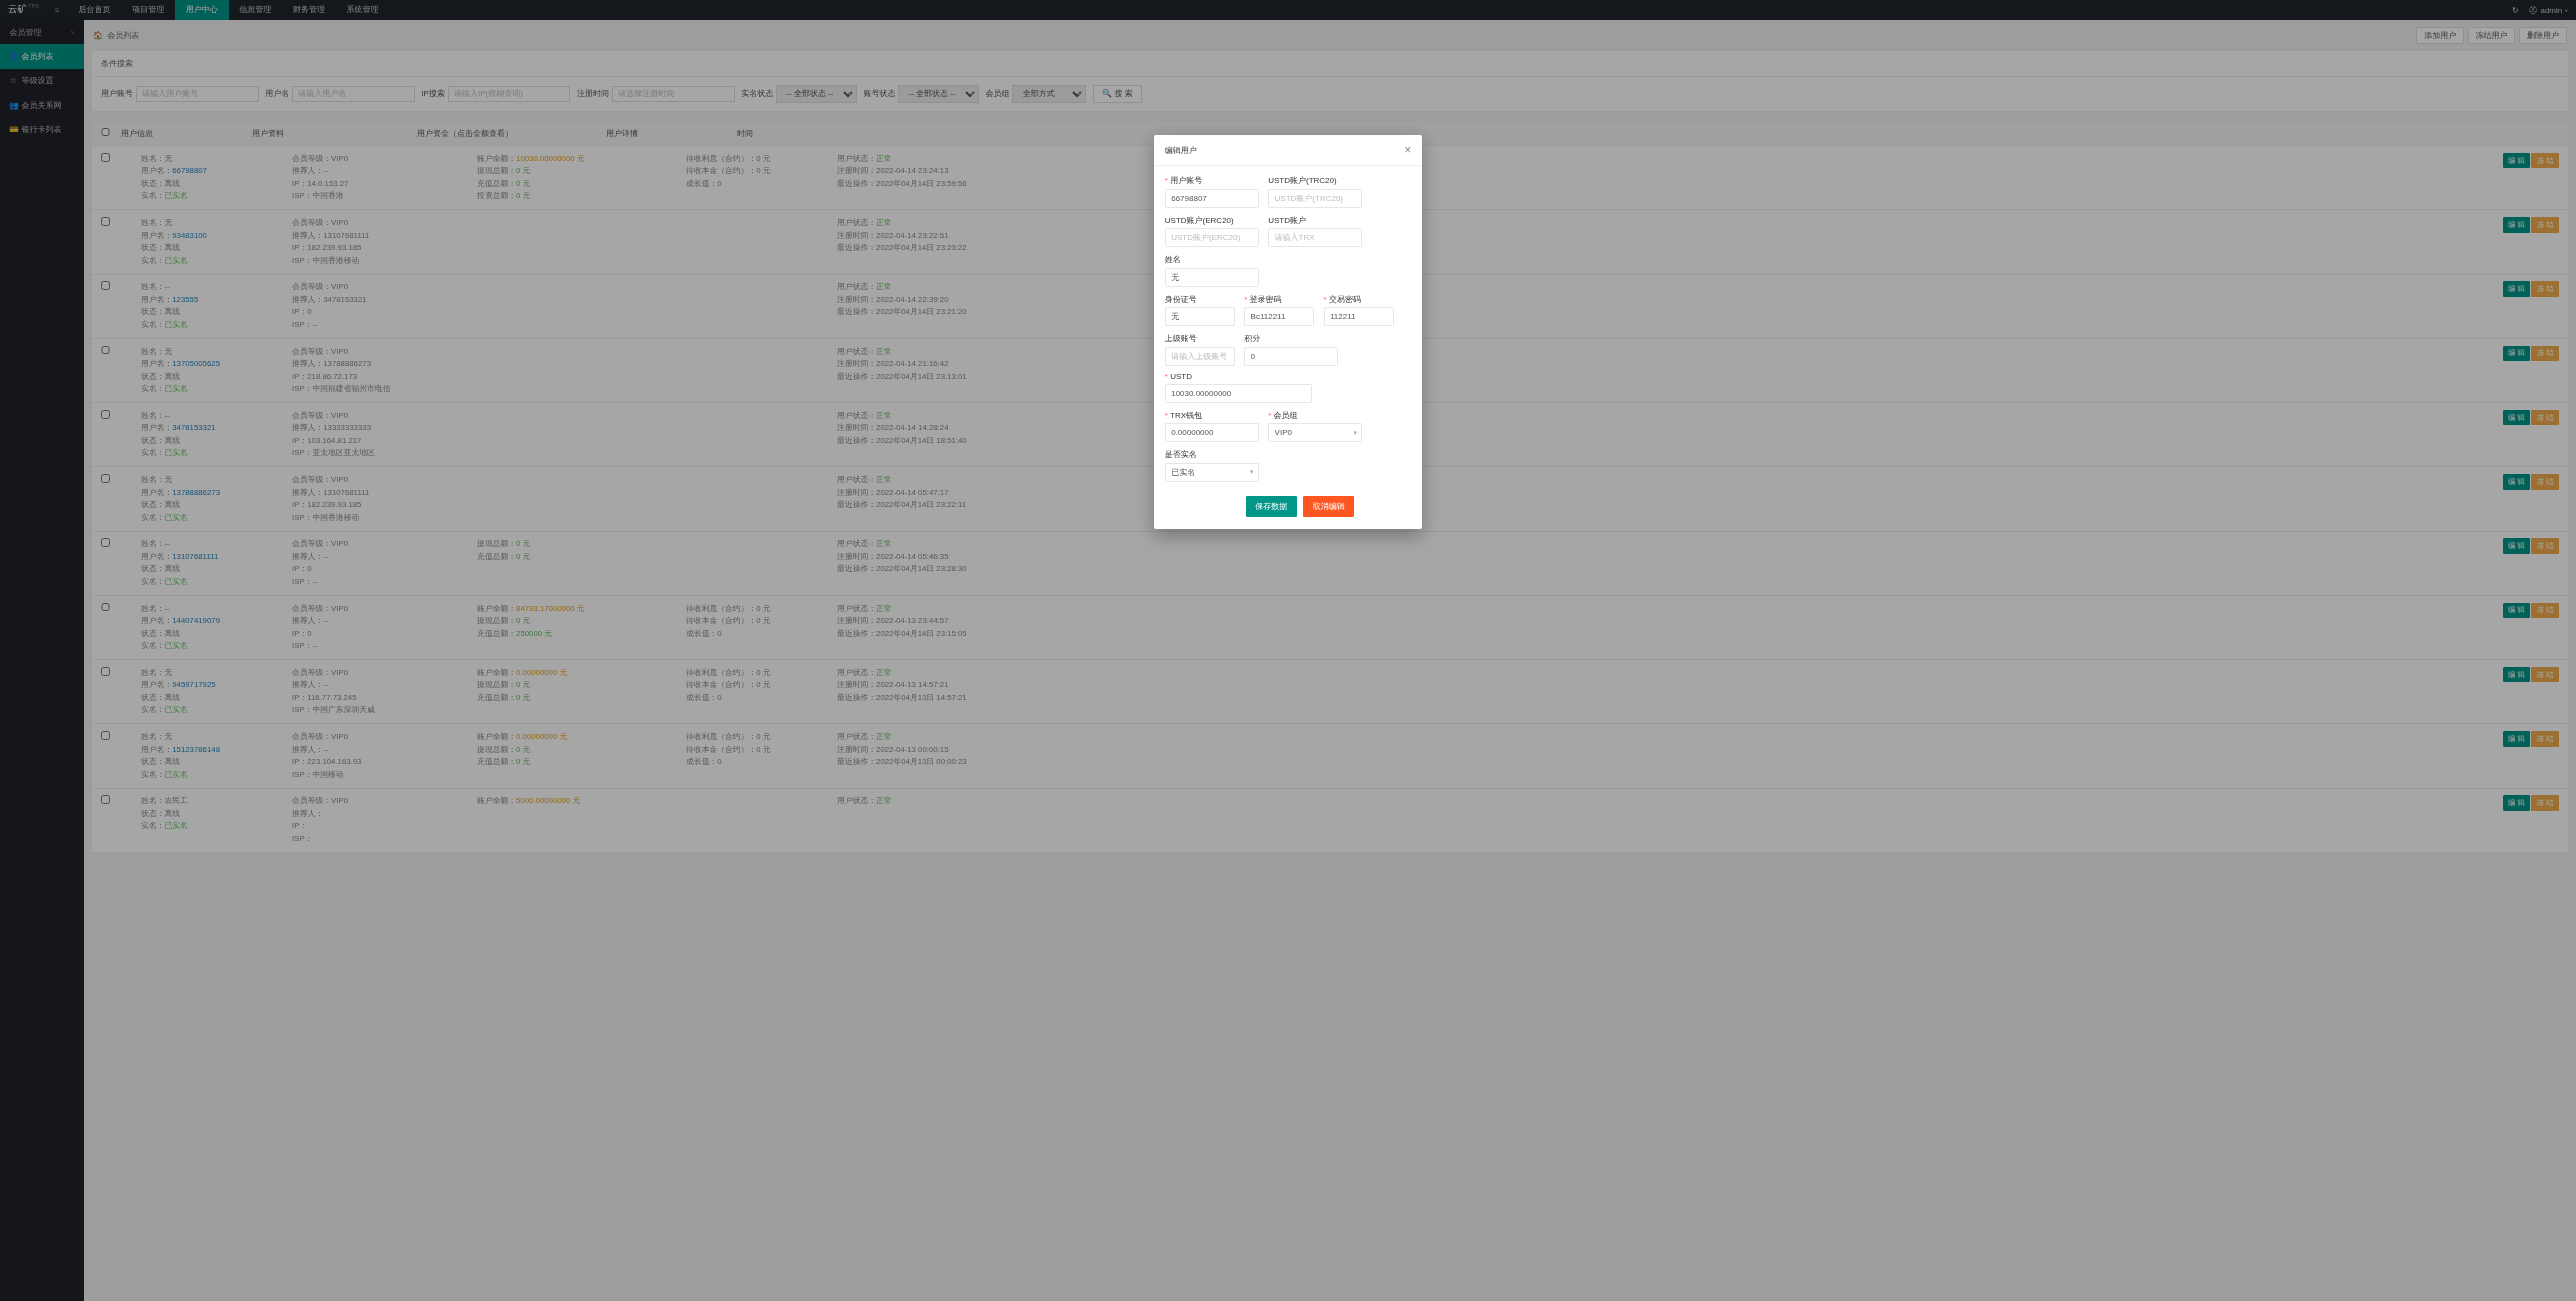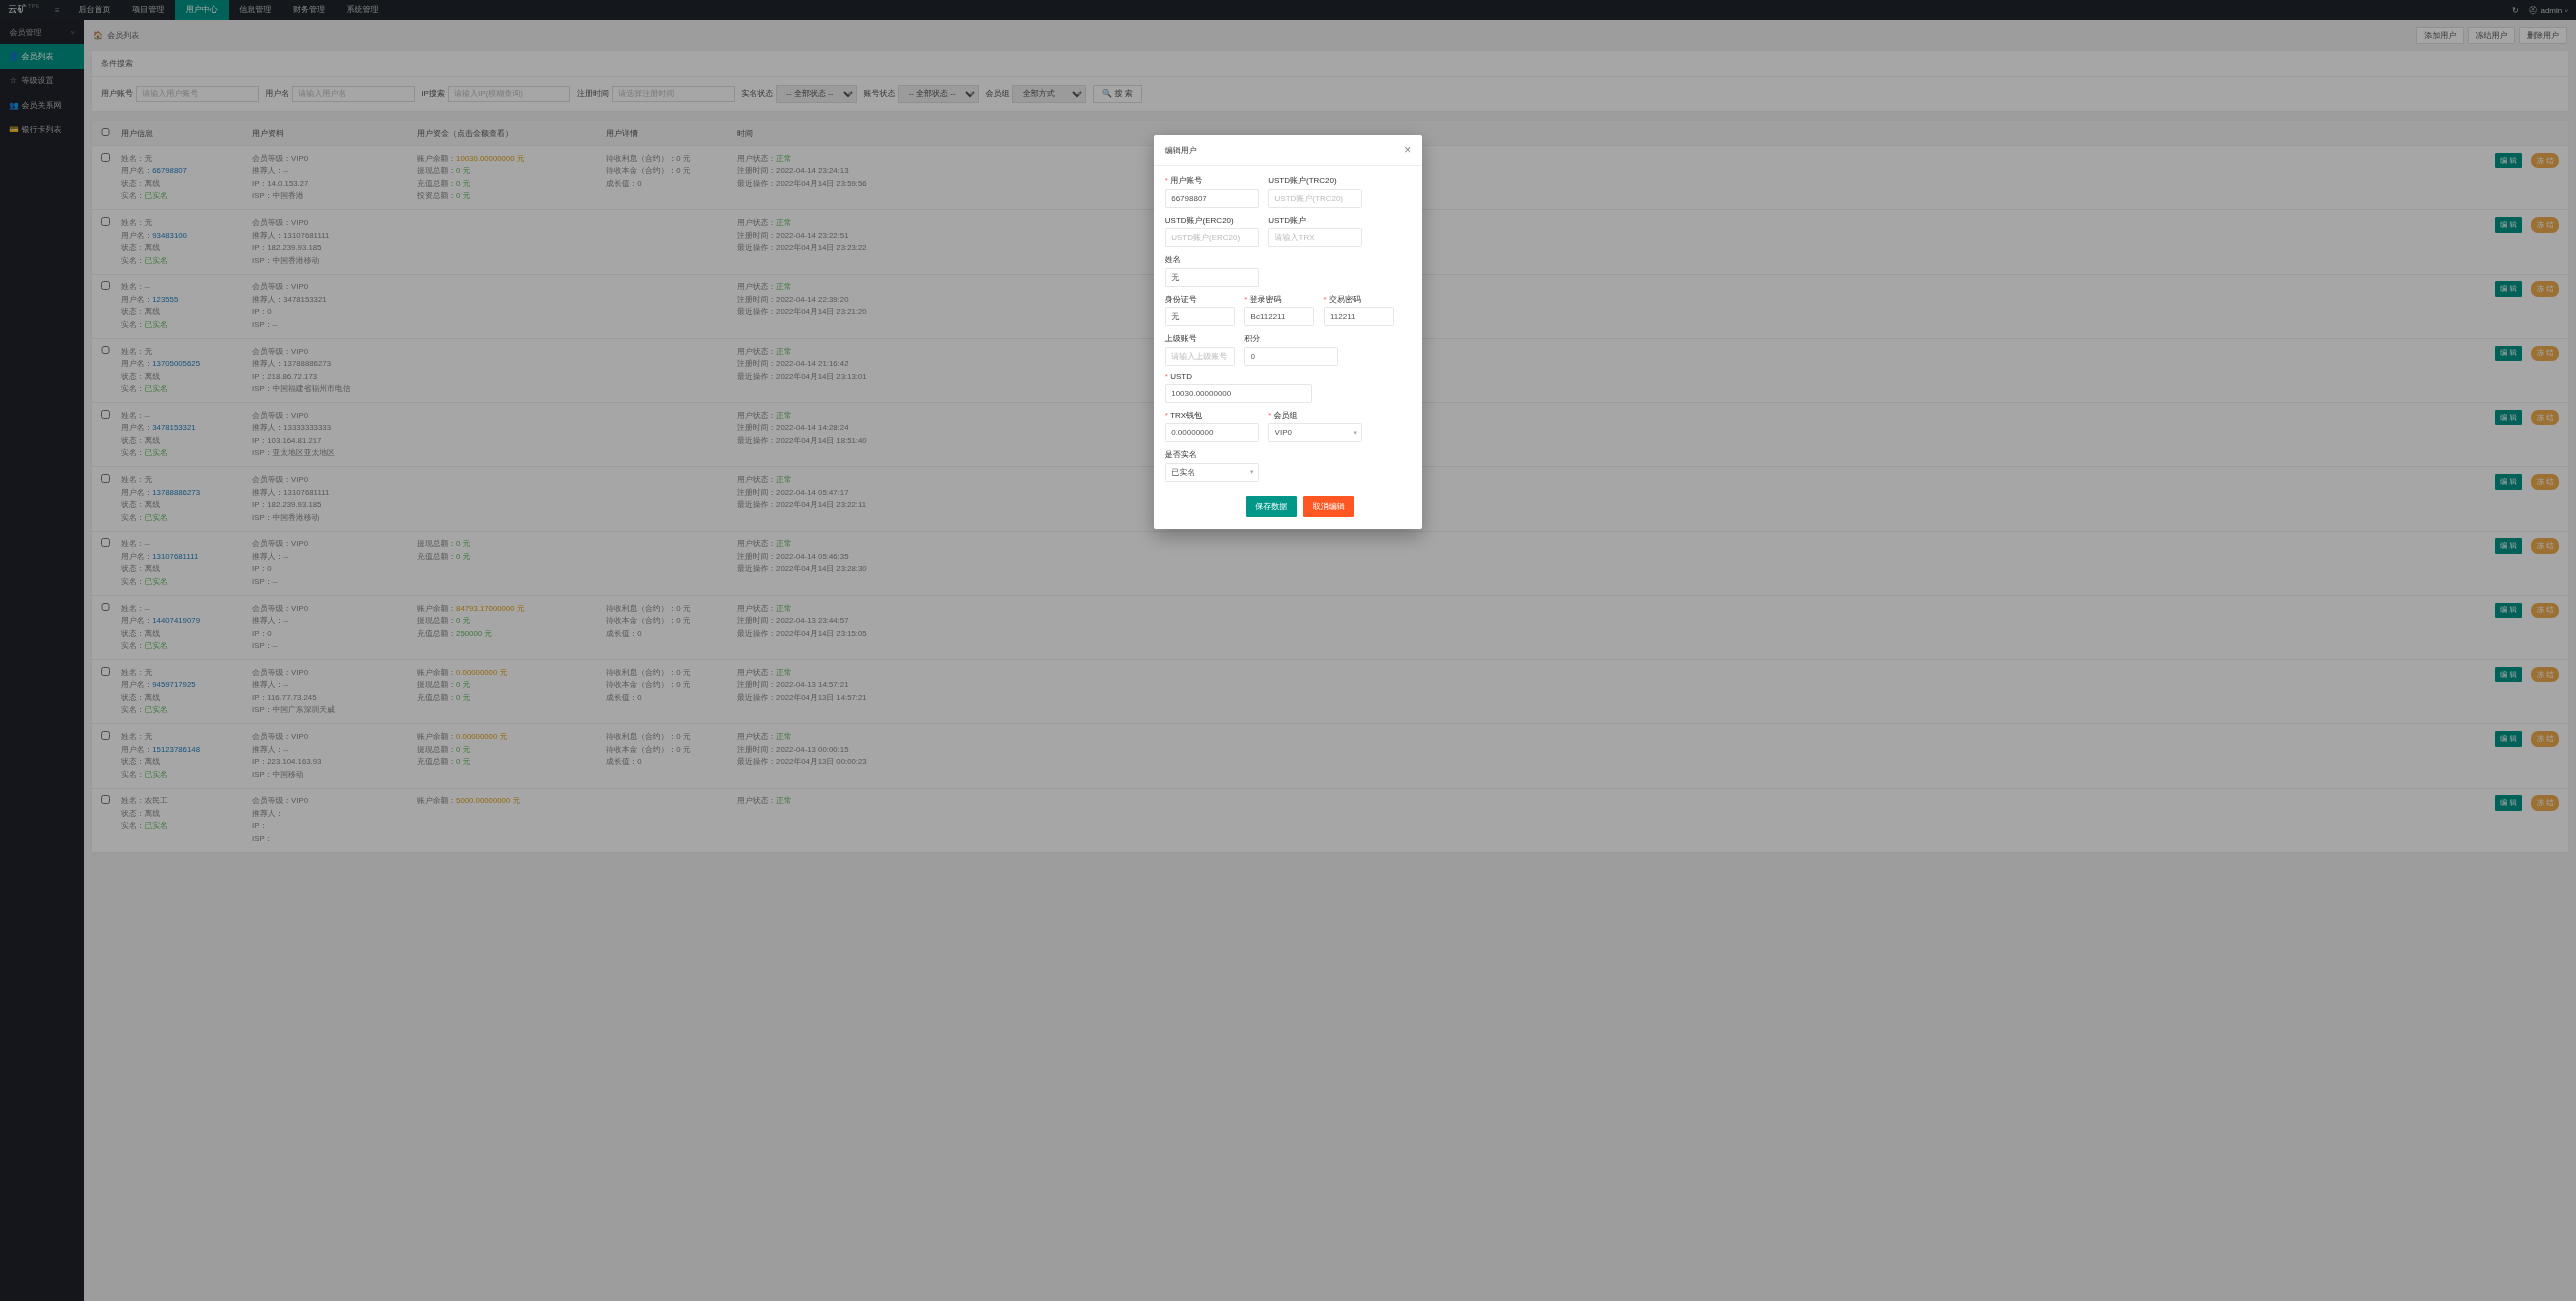--- a/index.html
+++ b/index.html
@@ -26,35 +26,35 @@
 .breadcrumb .actions { display:flex; gap:4px;}
 .btn-small { border:0.7px solid #ddd; background:#fff; padding:2px 6.7px; font-size:8px; color:#555; cursor:pointer; border-radius:1.3px;}
 .panel { background:#fff; margin:0 6.7px 6.7px 6.7px; border:0.7px solid #eee; }
 .panel-title { padding:6.7px 9.4px; border-bottom:0.7px solid #eee; color:#666; font-size:8px;}
 .search-row { display:flex; flex-wrap:wrap; gap:6.7px; padding:8px 9.4px; align-items:center;}
 .search-item { display:flex; align-items:center; gap:2.7px;}
 .search-item label { color:#555; font-size:8px; white-space:nowrap;}
 .search-item input, .search-item select { border:0.7px solid #ddd; padding:2.7px 5.4px; font-size:8px; color:#555; min-width:74px;}
 .search-btn { border:0.7px solid #ddd; background:#fff; padding:2.7px 8px; font-size:8px; color:#555; cursor:pointer; display:flex; align-items:center; gap:2.7px;}
 .tbl-head { display:flex; padding:6.7px 9.4px; background:#f6f6f6; color:#555; font-weight:500; border-top:0.7px solid #eee; border-bottom:0.7px solid #eee;}
-.row { display:flex; padding:6.7px 9.4px; border-bottom:0.7px solid #eee; align-items:flex-start;}
+.row { display:flex; padding:6.7px 9.4px; border-bottom:0.7px solid #eee; align-items:flex-start;gap:20px;}
 .c-chk { width:20px; flex-shrink:0;}
 .c-info { width:131px; flex-shrink:0;}
 .c-prof { width:165px; flex-shrink:0;}
 .c-fund { width:189px; flex-shrink:0;}
 .c-detail { width:131px; flex-shrink:0;}
 .c-time { width:135px; flex-shrink:0;}
 .c-ops { flex:1; text-align:right;}
 .lbl { color:#888;}
 .val-link { color:#1e7fbe; cursor:pointer;}
 .val-green { color:#5eb95e;}
 .val-orange { color:#e2a018;}
 .val-ok { color:#5eb95e;}
 .btn-edit { background:#009688; color:#fff; border:none; padding:2.7px 5.4px; font-size:7.4px; cursor:pointer; border-radius:1.3px; margin-left:2.7px;}
-.btn-freeze { background:#f0ad4e; color:#fff; border:none; padding:2.7px 5.4px; font-size:7.4px; cursor:pointer; border-radius:7px; margin-left:9px;}
+.btn-freeze { background:#f0ad4e; color:#fff; border:none; padding:2.7px 5.4px; font-size:7.4px; cursor:pointer; border-radius:1px; margin-left:1px;}
 .line { line-height:1.6; color:#888; font-size:7.8px;}
 .chk { width:8.8px; height:8.8px;}
 .overlay { position:fixed; inset:0; background:rgba(0,0,0,0.35); display:flex; align-items:flex-start; justify-content:center; padding-top:135px; z-index:1000;}
 .modal { background:#fff; width:268px; border-radius:2px; box-shadow:0 6.7px 20px rgba(0,0,0,0.3); padding-bottom:12px;}
 .modal-head { padding:8px 10.8px; display:flex; justify-content:space-between; align-items:center; border-bottom:0.7px solid #eee;}
 .modal-head .close { font-size:12px; color:#888; cursor:pointer;}
 .modal-body { padding:9.4px 10.8px; display:flex; flex-wrap:wrap; gap:6.7px 9.4px;}
 .f-group { display:flex; flex-direction:column; gap:2.7px;}
 .f-group.w1 { width:94px;}
 .f-group.w2 { width:147px;}

